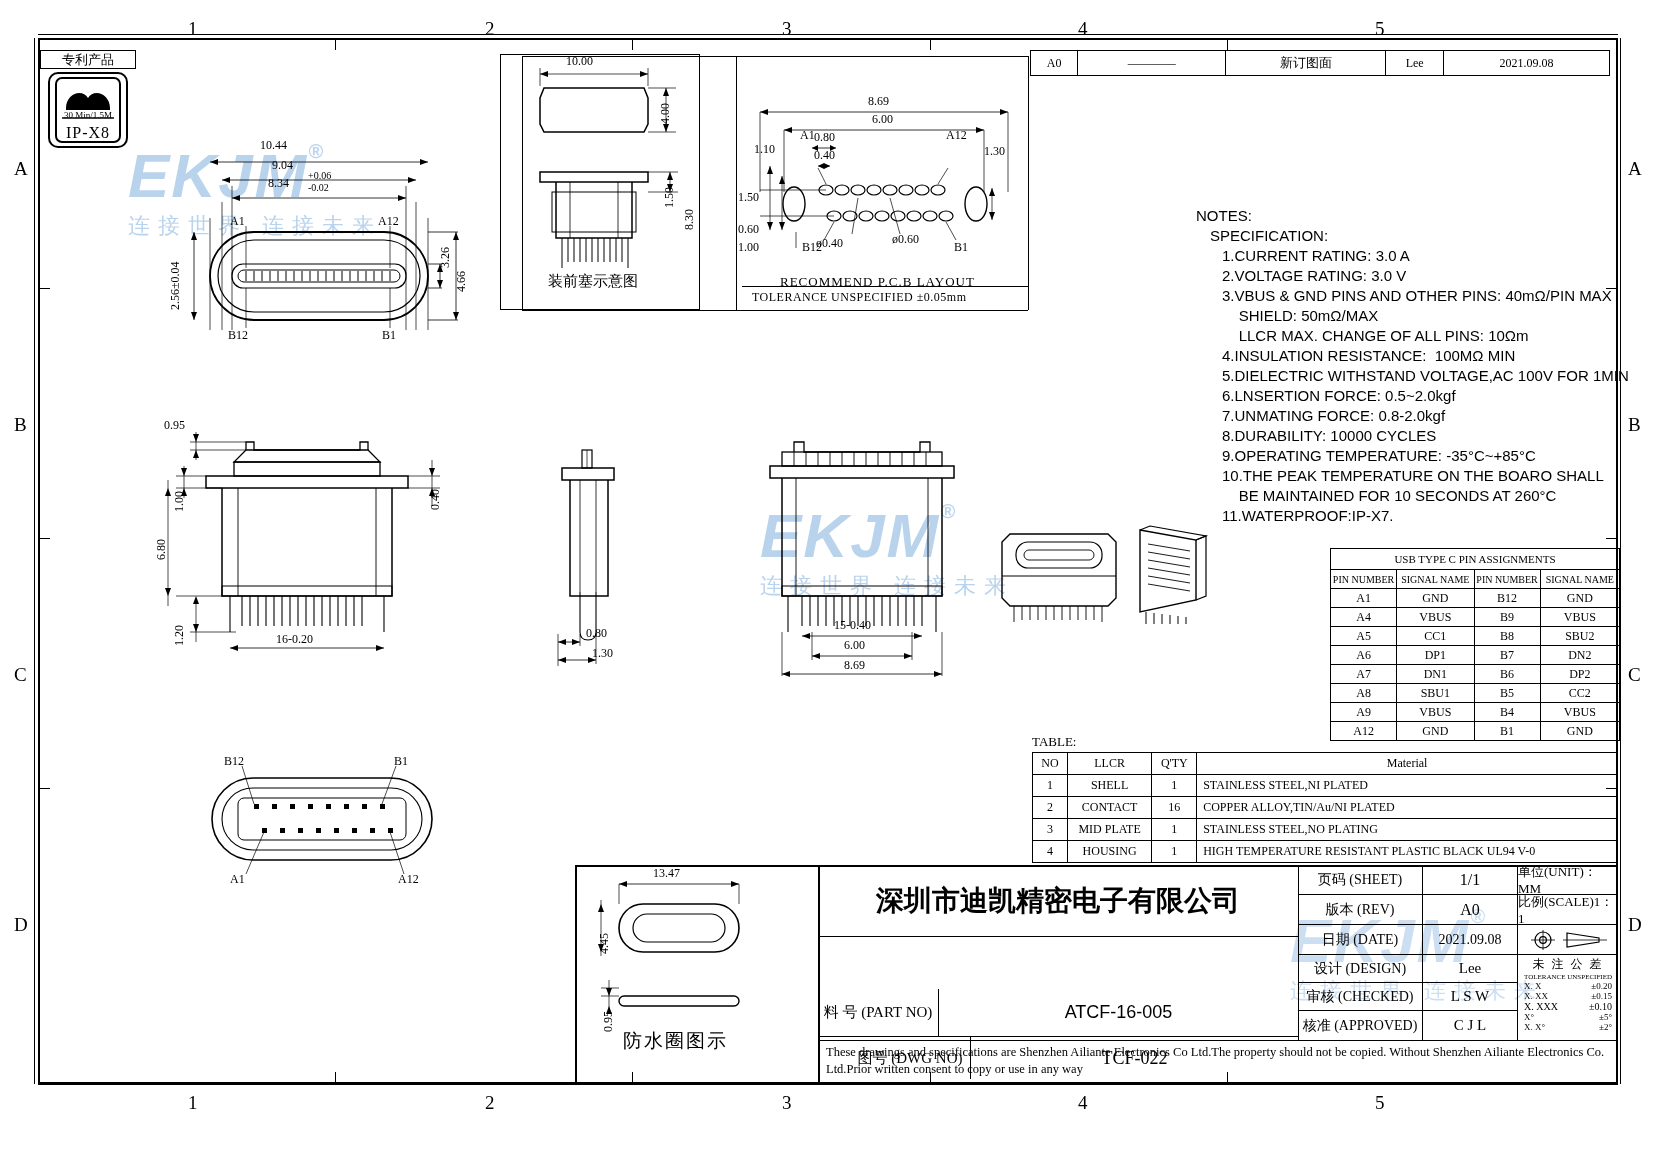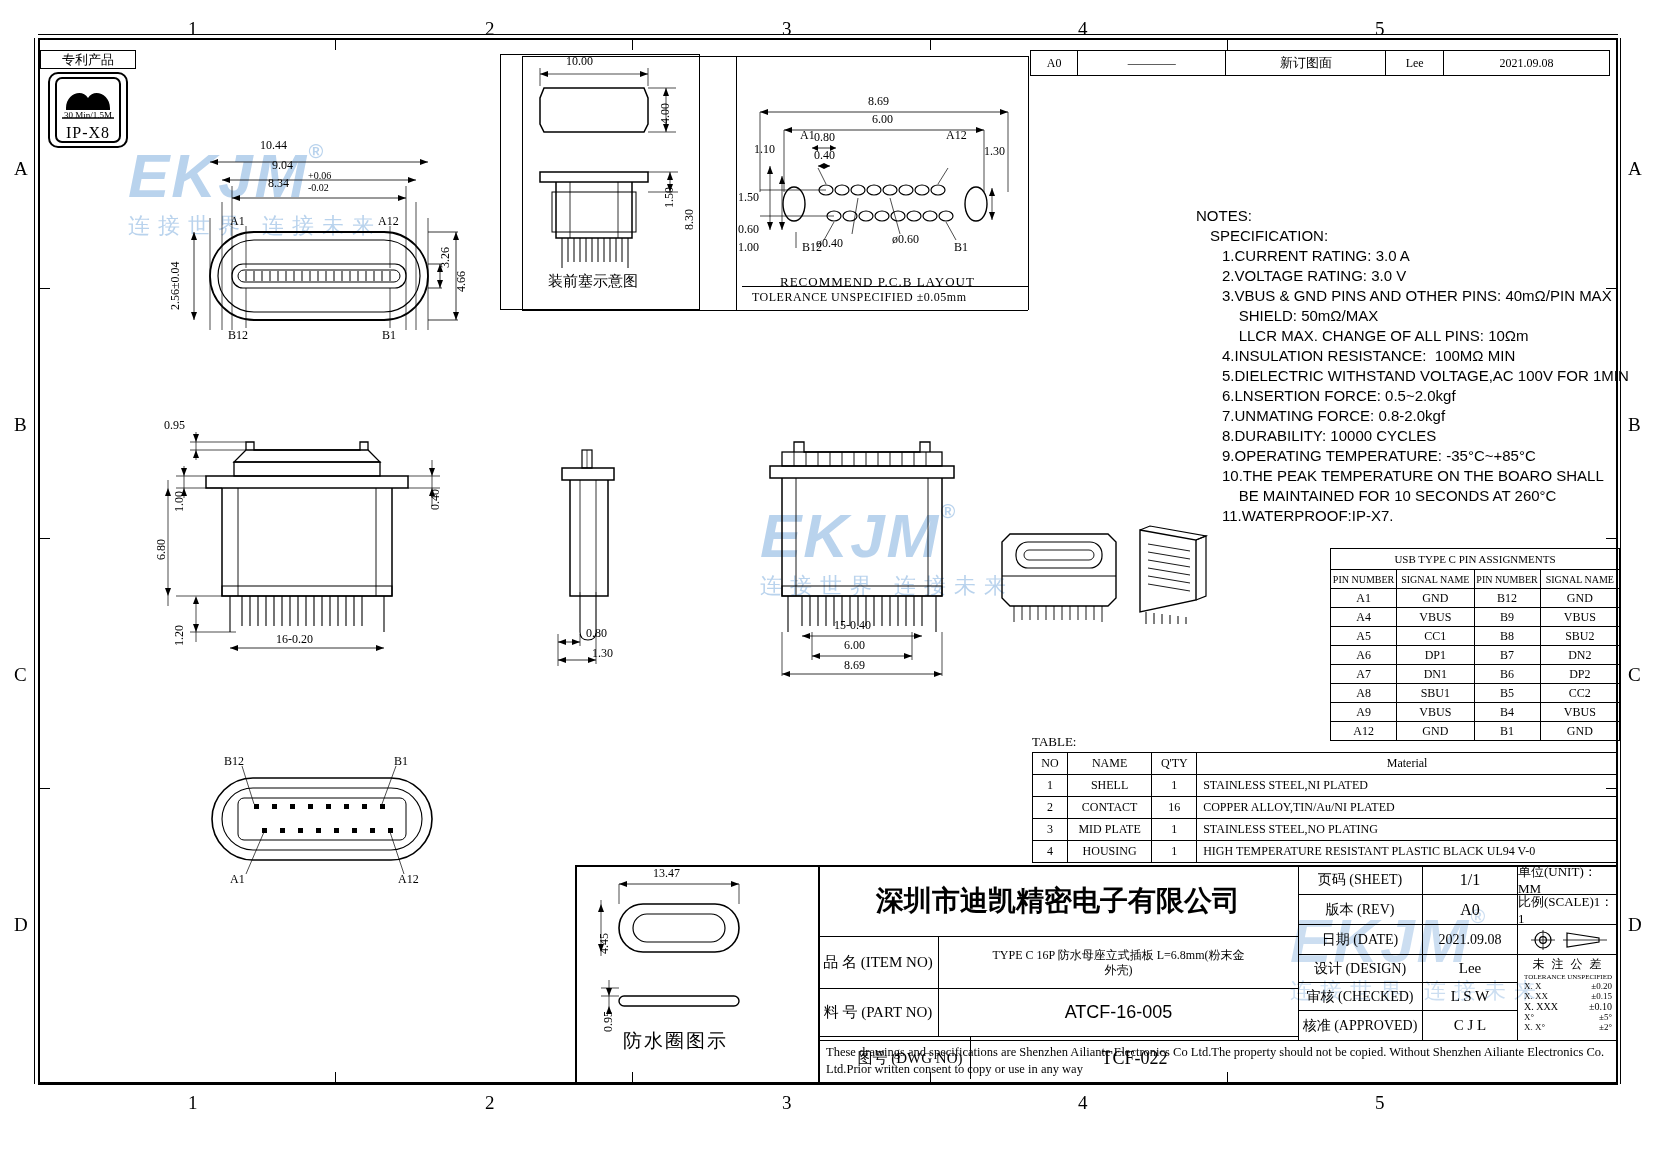--- a/index.html
+++ b/index.html
@@ -727,21 +727,21 @@
     </tbody>
       </table>
   </div>
 
   <div style="position:absolute;left:1032px;top:734px;font-size:13px;font-family:'Liberation Serif',serif;">TABLE:</div>
   <div style="position:absolute;left:1032px;top:752px;">
     <table style="width:586px;">
       <tbody>
           <tr>
         <td style="width:34px;height:21px;">NO</td>
-        <td style="width:84px;">NAME</td>
+        <td style="width:84px;">LLCR</td>
         <td style="width:44px;">Q'TY</td>
         <td style="width:424px;">Material</td>
       </tr>
       <tr>
             <td style="height:21px;">1</td>
             <td>SHELL</td>
             <td>1</td>
             <td style="text-align:left;padding-left:6px;">STAINLESS  STEEL,NI  PLATED</td>
           </tr>
       <tr>
@@ -805,25 +805,20 @@
   </div>
 
   <div class="box" style="left:575px;top:865px;width:1043px;height:219px;border-width:2px;"></div>
 
   <div style="position:absolute;left:818px;top:865px;width:2px;height:219px;background:#000;"></div>
 
   <div style="position:absolute;left:818px;top:865px;width:480px;height:72px;border-bottom:1px solid #000;box-sizing:border-box;display:flex;align-items:center;justify-content:center;">
     <span style="font-size:28px;font-family:'Liberation Serif',serif;font-weight:bold;">深圳市迪凯精密电子有限公司</span>
   </div>
 
-  <div style="position:absolute;left:818px;top:937px;width:480px;height:52px;border-bottom:1px solid #000;box-sizing:border-box;display:flex;">
-    <div style="width:120px;border-right:1px solid #000;display:flex;align-items:center;justify-content:center;font-size:15px;font-family:'Liberation Serif',serif;">品 名 (ITEM NO)</div>
-    <div style="flex:1;display:flex;align-items:center;justify-content:center;font-size:12px;font-family:'Liberation Serif',serif;white-space:pre-line;text-align:center;line-height:15px;">TYPE C 16P 防水母座立式插板 L=6.8mm(粉末金
-外壳)</div>
-  </div>
   <div style="position:absolute;left:818px;top:989px;width:480px;height:48px;border-bottom:1px solid #000;box-sizing:border-box;display:flex;">
     <div style="width:120px;border-right:1px solid #000;display:flex;align-items:center;justify-content:center;font-size:15px;font-family:'Liberation Serif',serif;">料 号 (PART NO)</div>
     <div style="flex:1;display:flex;align-items:center;justify-content:center;font-size:18px;font-family:Liberation Sans, sans-serif;">ATCF-16-005</div>
   </div>
   <div style="position:absolute;left:818px;top:1037px;width:480px;height:42px;box-sizing:border-box;display:flex;padding-left:32px;">
     <div style="width:120px;border-right:1px solid #000;display:flex;align-items:center;justify-content:center;font-size:15px;font-family:'Liberation Serif',serif;">图号 (DWG NO)</div>
     <div style="flex:1;display:flex;align-items:center;justify-content:center;font-size:18px;font-family:'Liberation Serif',serif;">TCF-022</div>
   </div>
 
   <div style="position:absolute;left:1298px;top:865px;width:1px;height:175px;background:#000;"></div>

